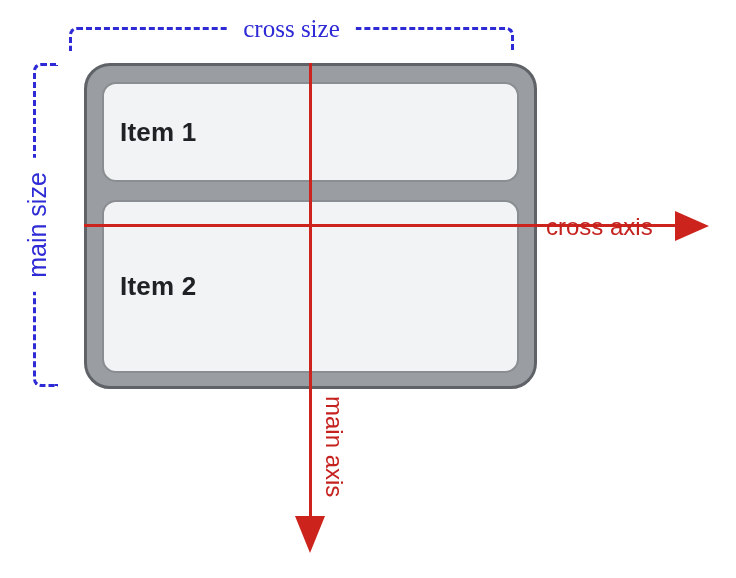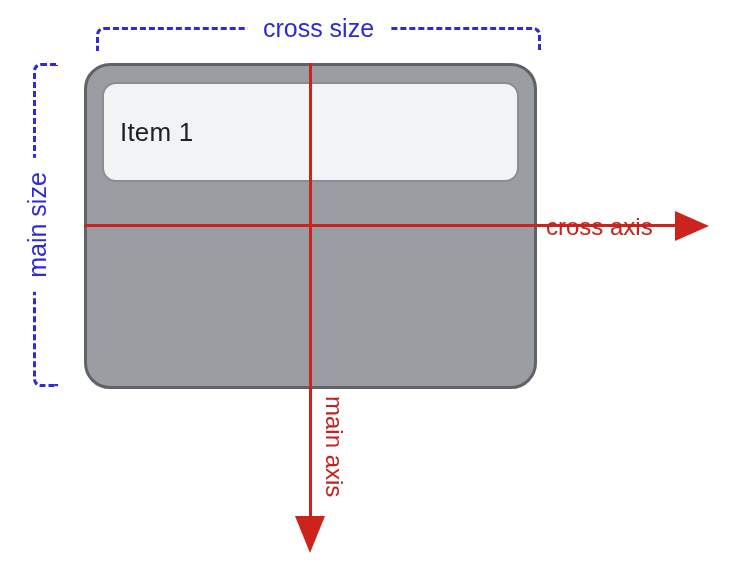--- a/index.html
+++ b/index.html
@@ -24,32 +24,33 @@
     position:absolute;left:84px;top:63px;width:453px;height:326px;
     background:var(--container_fill);
     border:3px solid var(--container_border);
     border-radius:26px;box-sizing:border-box;
   }
   .flex-item{
     position:absolute;background:var(--item_fill);
     border:2px solid var(--item_border);border-radius:14px;
     box-sizing:border-box;display:flex;align-items:center;
     padding-left:16px;
+    font-weight:bold;
   }
   .item1{left:102px;top:82px;width:417px;height:100px;}
   .item2{left:102px;top:200px;width:417px;height:173px;}
   .item-label{font-size:26px;color:var(--text);letter-spacing:.2px;}
 
   
   .cross-size-bracket{
-    position:absolute;left:96px;top:27px;width:445px;height:24px;
+    position:absolute;left:69px;top:27px;width:445px;height:24px;
     border-top:3px dashed var(--blue);
     border-left:3px dashed var(--blue);
     border-right:3px dashed var(--blue);
-    border-radius:8px 8px 0 0;box-sizing:border-box;
+    border-radius:8px 8px 0 0;box-sizing:border-box;font-family:Liberation Serif, serif;
   }
   .cross-size-label{
     position:absolute;left:50%;top:1px;transform:translate(-50%,-58%);
     background:var(--bg);padding:0 16px;white-space:nowrap;
     font-size:25px;color:var(--blue);
   }
   .main-size-bracket{
     position:absolute;left:33px;top:63px;width:25px;height:324px;
     border-left:3px dashed var(--blue);
     border-top:3px dashed var(--blue);
@@ -104,20 +105,23 @@
   <div class="main-size-bracket">
     <span class="main-size-label">main size</span>
   </div>
 
   <div class="flex-container"></div>
 
   <div class="flex-item item1">
     <span class="item-label">Item 1</span>
   </div>
 
+  <div class="flex-item item2">
+    <span class="item-label">Item 2</span>
+  </div>
 
   <div class="cross-axis-line"></div>
   <div class="cross-axis-arrowhead"></div>
   <span class="cross-axis-label">cross axis</span>
 
   <div class="main-axis-line"></div>
   <div class="main-axis-arrowhead"></div>
   <span class="main-axis-label">main axis</span>
 
 </div>

